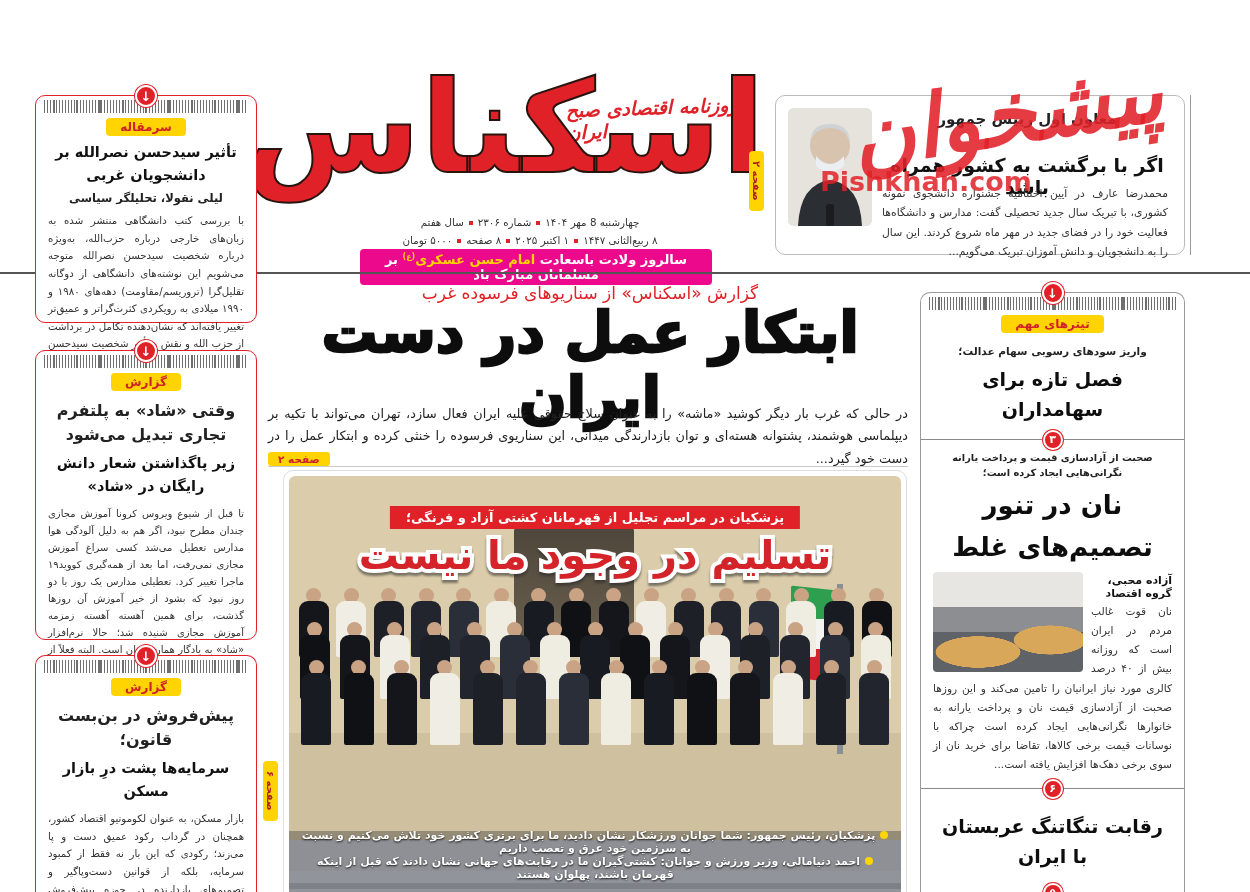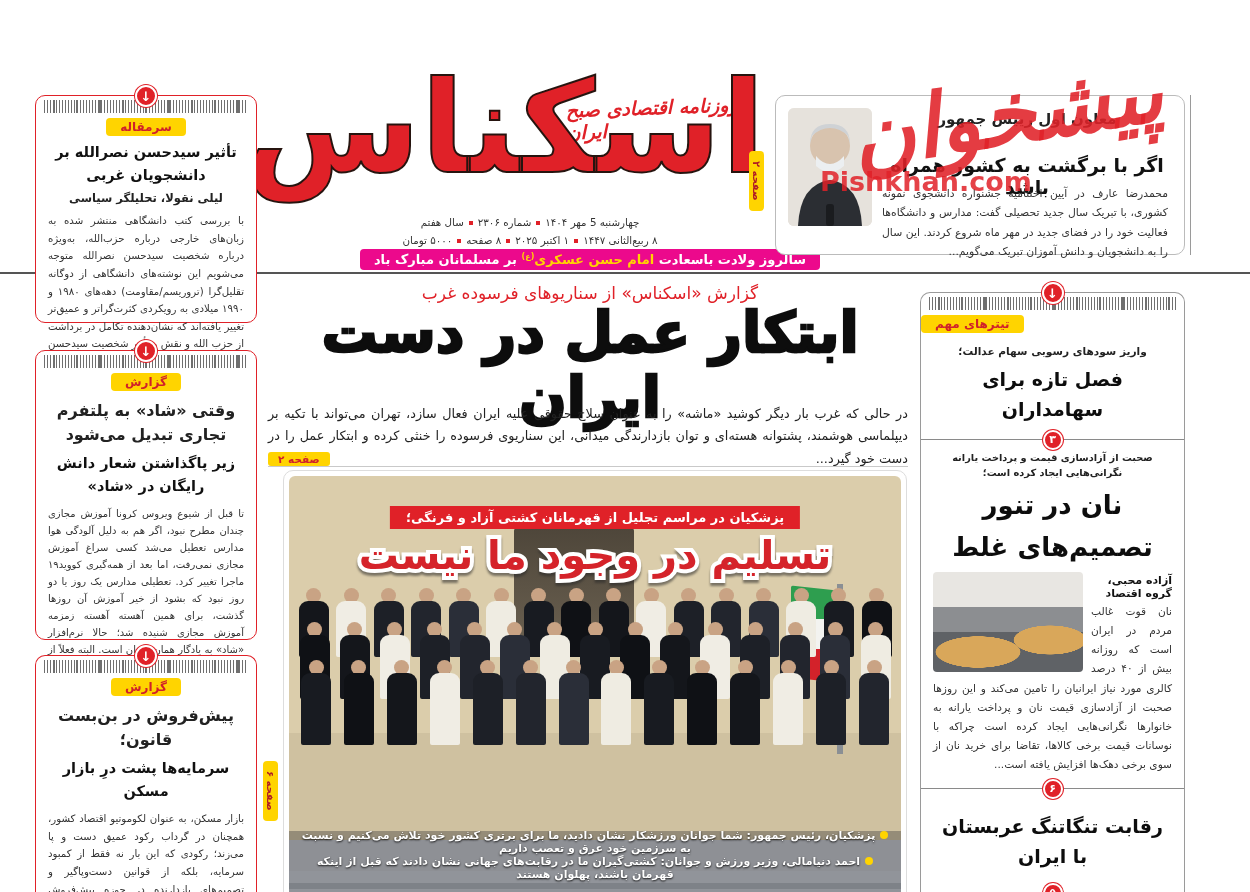--- a/index.html
+++ b/index.html
@@ -35,21 +35,21 @@
   .lbox .foot { text-align:center; font-size:10.5px; font-weight:bold; color:#d0202a; margin-top:8px; }
 
   
   #tagline { position:absolute; top:96px; left:566px; width:195px; text-align:left;
     color:#e02128; font-size:19px; font-weight:bold; font-style:italic; transform:rotate(-2deg); }
   #logo { position:absolute; top:58px; left:295px; width:470px; text-align:center;
     color:#e02128; font-size:128px; font-weight:900; line-height:1.1;
     -webkit-text-stroke:2px #26140f; letter-spacing:-4px; }
   .dateline { position:absolute; left:330px; width:400px; text-align:center; font-size:10.3px; color:#333; }
   #dl1 { top:216px; } #dl2 { top:234px; }
-  #banner { position:absolute; top:249px; left:360px; width:460px; background:#ec098c;
+  #banner { position:absolute; top:249px; left:360px; width:352px; background:#ec098c;
     border-radius:4px; color:#fff; font-weight:bold; font-size:13px; text-align:center; padding:3px 6px; }
   #banner .hl { color:#ffd400; }
   #banner .sup { color:#ffd400; font-size:8px; vertical-align:super; }
 
   
   #arefbox { position:absolute; top:95px; left:775px; width:410px; height:160px;
     border:1.5px solid #bbb; border-radius:10px; background:#fff; }
   #aref-photo { position:absolute; top:12px; left:12px; width:84px; height:118px; border-radius:6px;
     background:linear-gradient(180deg,#efece8 0 30%,#e2ddd6 30% 100%); overflow:hidden; }
   #aref-kick { position:absolute; top:14px; right:16px; left:110px; text-align:center;
@@ -106,21 +106,21 @@
   #photo-title .back { position:absolute; left:0; right:0; -webkit-text-stroke:8px #fff; color:#fff;
     filter:drop-shadow(0 3px 1px rgba(40,40,40,.55)); }
   #photo-title .front { position:relative; color:#d5232a; }
   #photo-ptab { position:absolute; top:290px; left:-21px; writing-mode:vertical-rl;
     background:#ffd400; color:#b01d25; font-weight:bold; font-size:10px; padding:10px 2px;
     border-radius:4px; z-index:5; }
 
   
   #rcol { position:absolute; top:292px; left:920px; width:265px; height:600px;
     border:1.5px solid #9a9a9a; border-radius:10px 10px 0 0; border-bottom:none; background:#fff; }
-  #rcol .tagrow { text-align:left; margin-top:3px; }
+  #rcol .tagrow { text-align:center; margin-top:3px; }
   .r-item { position:relative; padding:10px 12px 14px; }
   .r-kick { text-align:center; font-size:10.6px; font-weight:bold; color:#222; line-height:1.6; }
   .r-title { text-align:center; font-size:19px; font-weight:900; color:#0d0d0d; line-height:1.6; margin-top:4px; }
   .r-div { position:relative; border-top:1px solid #8a8a8a; margin:0; }
   .r-num { position:absolute; top:-10px; left:50%; transform:translateX(-50%);
     width:20px; height:20px; border-radius:50%; background:#e02128; border:2px solid #fff;
     box-shadow:0 0 0 1px #e02128; color:#fff; font-size:11px; font-weight:bold;
     display:flex; align-items:center; justify-content:center; }
   #nan-byline { font-size:11px; font-weight:bold; color:#111; margin-top:6px; }
   #nan-body { font-size:10.6px; color:#333; text-align:justify; line-height:1.8; margin-top:2px; }
@@ -132,21 +132,21 @@
 </style>
 </head>
 <body>
 
 <div id="page">
 
   <div id="tagline">روزنامه اقتصادی صبح ایران</div>
   <div id="logo">اسکناس</div>
 
   <div class="dateline" id="dl1">
-    <span>چهارشنبه 5 مهر ۱۴۰۴</span><span class="sq"></span><span>شماره ۲۳۰۶</span><span class="sq"></span><span>سال هفتم</span>
+    <span>چهارشنبه 8 مهر ۱۴۰۴</span><span class="sq"></span><span>شماره ۲۳۰۶</span><span class="sq"></span><span>سال هفتم</span>
   </div>
   <div class="dateline" id="dl2">
     <span>۸ ربیع‌الثانی ۱۴۴۷</span><span class="sq"></span><span>۱ اکتبر ۲۰۲۵</span><span class="sq"></span><span>۸ صفحه</span><span class="sq"></span><span>۵۰۰۰ تومان</span>
   </div>
 
   <div id="banner">
     <span>سالروز ولادت باسعادت</span>
     <span class="hl">امام حسن عسکری</span><span class="sup">(ع)</span>
     <span>بر مسلمانان مبارک باد</span>
   </div>

